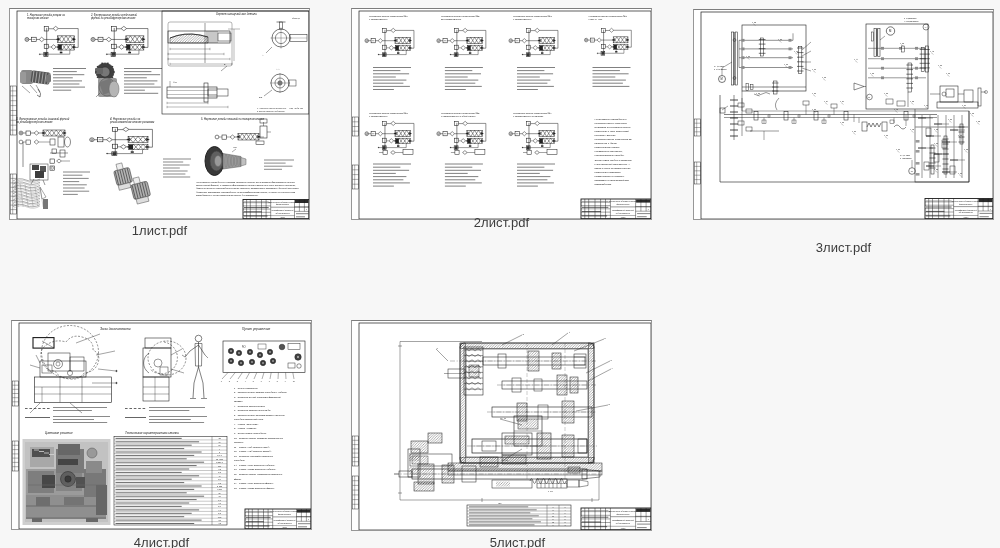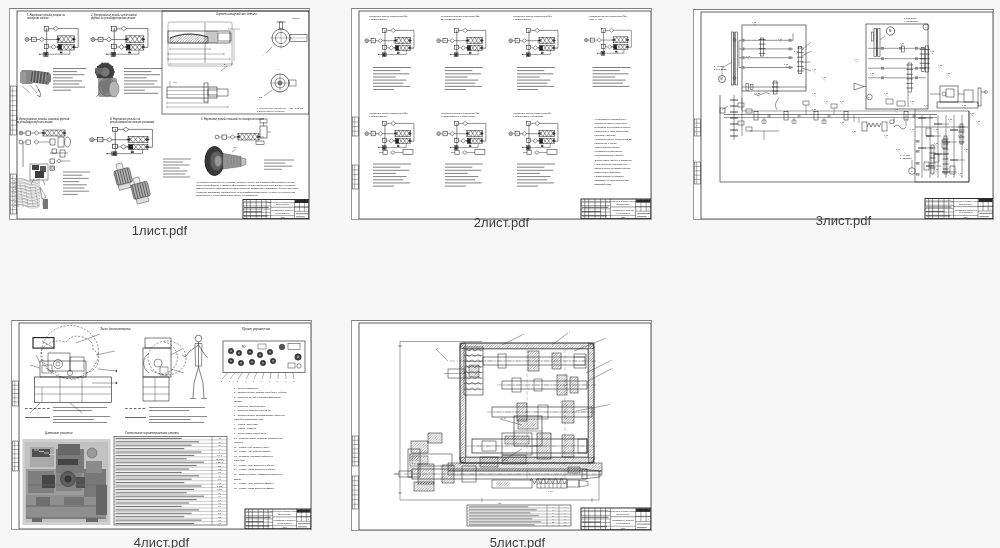--- a/index.html
+++ b/index.html
@@ -1400,21 +1400,21 @@
         <line x1="294.2" y1="188.5" x2="294.2" y2="201.0" stroke="#1a1a1a" stroke-width="0.4"></line>
         <line x1="284.0" y1="196.2" x2="299.0" y2="196.2" stroke="#1a1a1a" stroke-width="0.4"></line>
         <line x1="284.0" y1="201.0" x2="299.0" y2="201.0" stroke="#1a1a1a" stroke-width="0.4"></line>
         <text x="296.3" y="199.6" font-family="Liberation Sans, sans-serif" font-size="1.6" fill="#222" text-anchor="middle">1</text>
         <line x1="285.5" y1="203.4" x2="298.5" y2="203.4" stroke="#333" stroke-width="0.6"></line>
         <line x1="285.5" y1="206.7" x2="294.8" y2="206.7" stroke="#333" stroke-width="0.6"></line>
       </g>
     </svg>
 </div>
 
-<div class="cap" style="left:693px;top:213px;width:301px;">3лист.pdf</div>
+<div class="cap" style="left:693px;top:240px;width:301px;">3лист.pdf</div>
 
 <div class="sheet" style="left:11px;top:320px;width:301px;height:210px;">
 <svg width="299" height="208" viewBox="0 0 299 208">
       <defs>
         <pattern id="h4" patternUnits="userSpaceOnUse" width="2.6" height="2.6">
           <path d="M0,2.6 L2.6,0" stroke="#2a2a2a" stroke-width="0.38" fill="none"></path>
         </pattern>
       </defs>
       <g>
         <rect x="7.0" y="2.0" width="292.0" height="206.0" stroke="#1a1a1a" stroke-width="0.7" fill="none"></rect>

